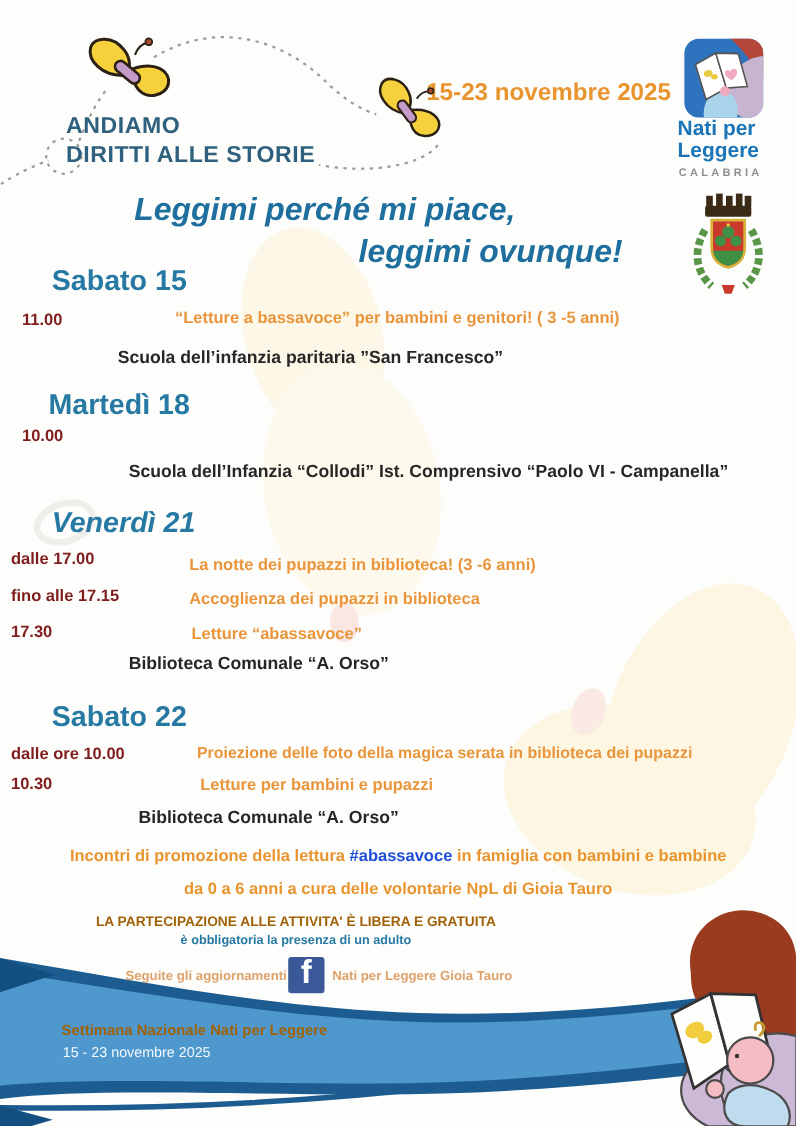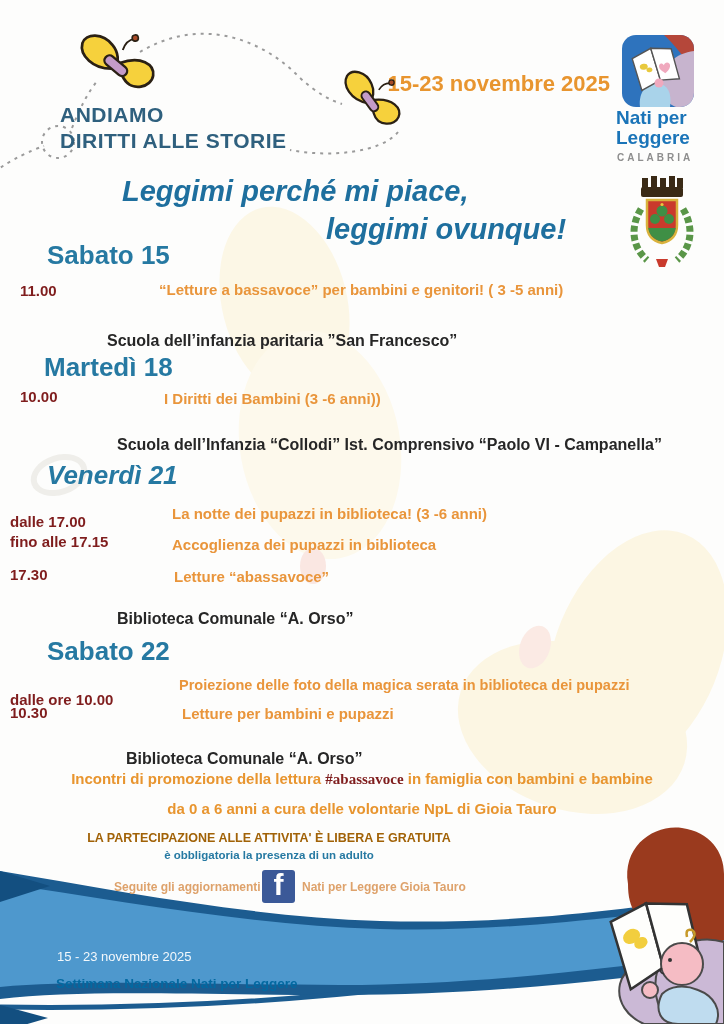--- a/index.html
+++ b/index.html
@@ -27,37 +27,37 @@
   .npl-name { left:616px; top:108px; font-size:19px; line-height:20px;
               font-weight:bold; color:#1A74B8; }
   .npl-region { left:617px; top:152px; font-size:10px; font-weight:bold;
                 color:#8E8E8E; letter-spacing:3px; }
 
   
   .day { font-size:26px; font-weight:bold; color:#2679A2; white-space:nowrap; }
   .time { font-size:15px; font-weight:bold; color:#7f1d1d; text-align:left; white-space:nowrap; }
   .event { font-size:15px; font-weight:bold; color:#E9953B; white-space:nowrap; }
   .event.small { font-size:14.5px; }
-  .loc { font-size:16px; font-weight:bold; color:#262626; white-space:nowrap;margin-top:15px; }
+  .loc { font-size:16px; font-weight:bold; color:#262626; white-space:nowrap; }
 
   .promo { left:62px; top:764px; width:600px; text-align:center;
            font-size:15px; font-weight:bold; color:#E8952F; line-height:30px; }
-  .promo .tag { color:#7f1d1d;font-family:Liberation Serif, serif; }
+  .promo .tag { color:#1d4ed8; }
 
   .note1 { left:39px; top:831px; width:460px; text-align:center;
            font-size:12.5px; font-weight:bold; color:#a16207; }
   .note2 { left:39px; top:849px; width:460px; text-align:center;
            font-size:11.5px; font-weight:bold; color:#2679A2; }
 
   .social-txt { font-size:12px; font-weight:600; color:#DEA26B; white-space:nowrap; }
   .fb { left:262px; top:870px; width:33px; height:33px; background:#3B5998;
         border-radius:3px; color:#fff; font-weight:bold; font-size:30px;
         text-align:center; line-height:30px; overflow:hidden; }
 
-  .band-title { left:56px; top:929px; font-size:13.5px; font-weight:bold; color:#0369a1;margin-top:47px; }
+  .band-title { left:56px; top:929px; font-size:13.5px; font-weight:bold; color:#a16207; }
   .band-dates { left:57px; top:949px; font-size:13px; font-weight:400; color:rgba(255,255,255,.93); }
 </style>
 </head>
 <body>
 
 <div class="poster">
 
   <div class="wm" style="left:222px;top:205px;width:125px;height:195px;background:#FCF7E6;transform:rotate(-14deg);"></div>
   <div class="wm" style="left:240px;top:330px;width:160px;height:230px;background:#FDF9EC;transform:rotate(-10deg);"></div>
   <div class="wm" style="left:300px;top:548px;width:26px;height:36px;background:#FAE7E2;"></div>
@@ -144,34 +144,33 @@
     <path d="M29 86 L41 86 L38 94 L32 94 Z" fill="#C93A2C"></path>
   </svg>
 
   <div class="abs z2 day" style="left:47px;top:240px;">Sabato 15</div>
   <div class="abs z2 time" style="left:20px;top:282px;width:102px;">11.00</div>
   <div class="abs z2 event" style="left:159px;top:281px;">“Letture a bassavoce” per bambini e genitori! ( 3  -5 anni)</div>
   <div class="abs z2 loc" style="left:107px;top:317px;">Scuola dell’infanzia paritaria ”San Francesco”</div>
 
   <div class="abs z2 day" style="left:44px;top:352px;">Martedì 18</div>
   <div class="abs z2 time" style="left:20px;top:388px;width:102px;">10.00</div>
-  <div class="abs z2 event" style="left:164px;top:390px;">I Diritti dei Bambini  (3  -6 anni))</div>
   <div class="abs z2 loc" style="left:117px;top:421px;">Scuola dell’Infanzia “Collodi” Ist. Comprensivo “Paolo VI - Campanella”</div>
 
   <div class="abs z2 day" style="left:47px;top:460px;font-style:italic;">Venerdì 21</div>
-  <div class="abs z2 time" style="left:10px;top:500px;width:127px;margin-top:13px;">dalle 17.00</div>
+  <div class="abs z2 time" style="left:10px;top:500px;width:127px;">dalle 17.00</div>
   <div class="abs z2 event" style="left:172px;top:505px;">La notte dei pupazzi in biblioteca! (3  -6 anni)</div>
   <div class="abs z2 time" style="left:10px;top:533px;width:127px;">fino alle 17.15</div>
   <div class="abs z2 event" style="left:172px;top:536px;">Accoglienza dei pupazzi in biblioteca</div>
   <div class="abs z2 time" style="left:10px;top:566px;width:127px;">17.30</div>
   <div class="abs z2 event" style="left:174px;top:568px;">Letture “abassavoce”</div>
   <div class="abs z2 loc" style="left:117px;top:595px;">Biblioteca Comunale “A. Orso”</div>
 
   <div class="abs z2 day" style="left:47px;top:636px;">Sabato 22</div>
-  <div class="abs z2 time" style="left:10px;top:677px;width:137px;margin-top:14px;">dalle ore 10.00</div>
+  <div class="abs z2 time" style="left:10px;top:677px;width:137px;">dalle ore 10.00</div>
   <div class="abs z2 event small" style="left:179px;top:677px;">Proiezione delle foto della magica serata in biblioteca dei pupazzi</div>
   <div class="abs z2 time" style="left:10px;top:704px;width:137px;">10.30</div>
   <div class="abs z2 event" style="left:182px;top:705px;">Letture per bambini e  pupazzi</div>
   <div class="abs z2 loc" style="left:126px;top:735px;">Biblioteca Comunale “A. Orso”</div>
 
   <div class="abs z2 promo">
     <span>Incontri di promozione della lettura </span><span class="tag">#abassavoce</span><span> in famiglia con bambini e bambine da 0 a 6 anni a cura delle volontarie NpL di Gioia Tauro</span>
   </div>
 
   <div class="abs z2 note1">LA PARTECIPAZIONE ALLE ATTIVITA' È LIBERA E GRATUITA</div>

